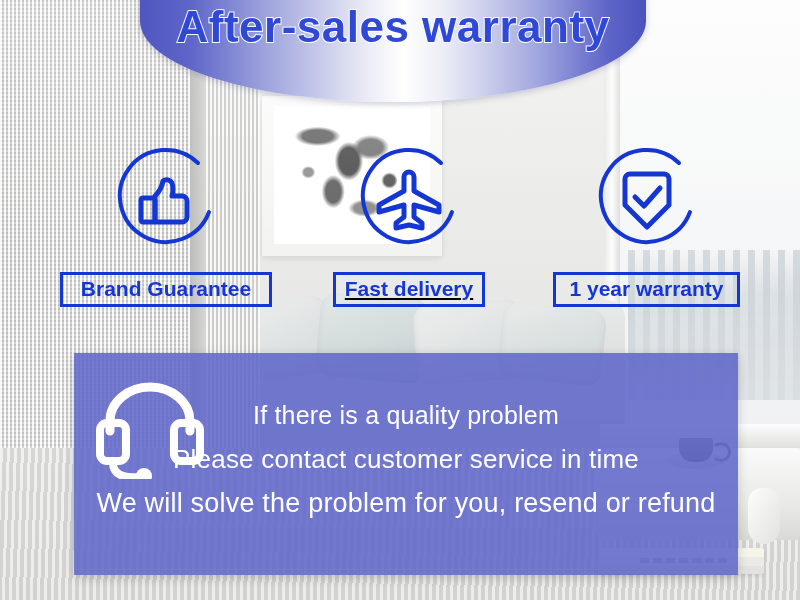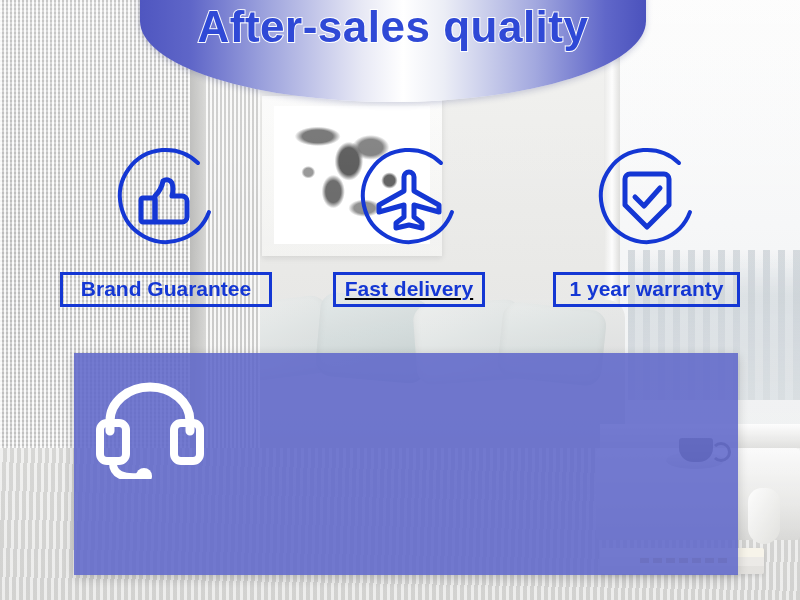--- a/index.html
+++ b/index.html
@@ -320,21 +320,21 @@
     <div class="bg-saucer"></div>
     <div class="bg-cup"></div>
     <div class="bg-cup-handle"></div>
     <div class="bg-vase"></div>
     <div class="bg-books"></div>
     <div class="bg-books-text"></div>
     <div class="bg-haze"></div>
   </div>
 
   <div class="banner">
-    <div class="banner-title">After-sales quality</div>
+    <div class="banner-title">After-sales warranty</div>
   </div>
 
   <div class="features">
 
     <div class="feature f1">
       <div class="ring">
         <svg width="120" height="120" viewBox="0 0 120 120" aria-hidden="true">
           <path d="M92 23 A46 46 0 1 0 103 72" fill="none" stroke="#1437d4" stroke-width="4" stroke-linecap="round"></path>
         </svg>
         <span class="icon-wrap">
@@ -383,15 +383,20 @@
   <div class="panel">
     <span class="headset">
       <svg width="112" height="100" viewBox="0 0 112 100" aria-hidden="true">
         <path d="M16 52 L16 42 A40 34 0 0 1 96 42 L96 52" fill="none" stroke="#ffffff" stroke-width="9" stroke-linecap="round"></path>
         <rect x="6" y="44" width="26" height="38" rx="7" fill="none" stroke="#ffffff" stroke-width="8"></rect>
         <rect x="80" y="44" width="26" height="38" rx="7" fill="none" stroke="#ffffff" stroke-width="8"></rect>
         <path d="M19 84 C19 96 30 99 44 98" fill="none" stroke="#ffffff" stroke-width="8" stroke-linecap="round"></path>
         <circle cx="50" cy="97" r="8" fill="#ffffff"></circle>
       </svg>
     </span>
+    <div class="panel-lines">
+      <span class="pline l1">If there is a quality problem</span>
+      <span class="pline l2">Please contact customer service in time</span>
+      <span class="pline l3">We will solve the problem for you, resend or refund</span>
+    </div>
   </div>
 
 </div>
 
 </body></html>

